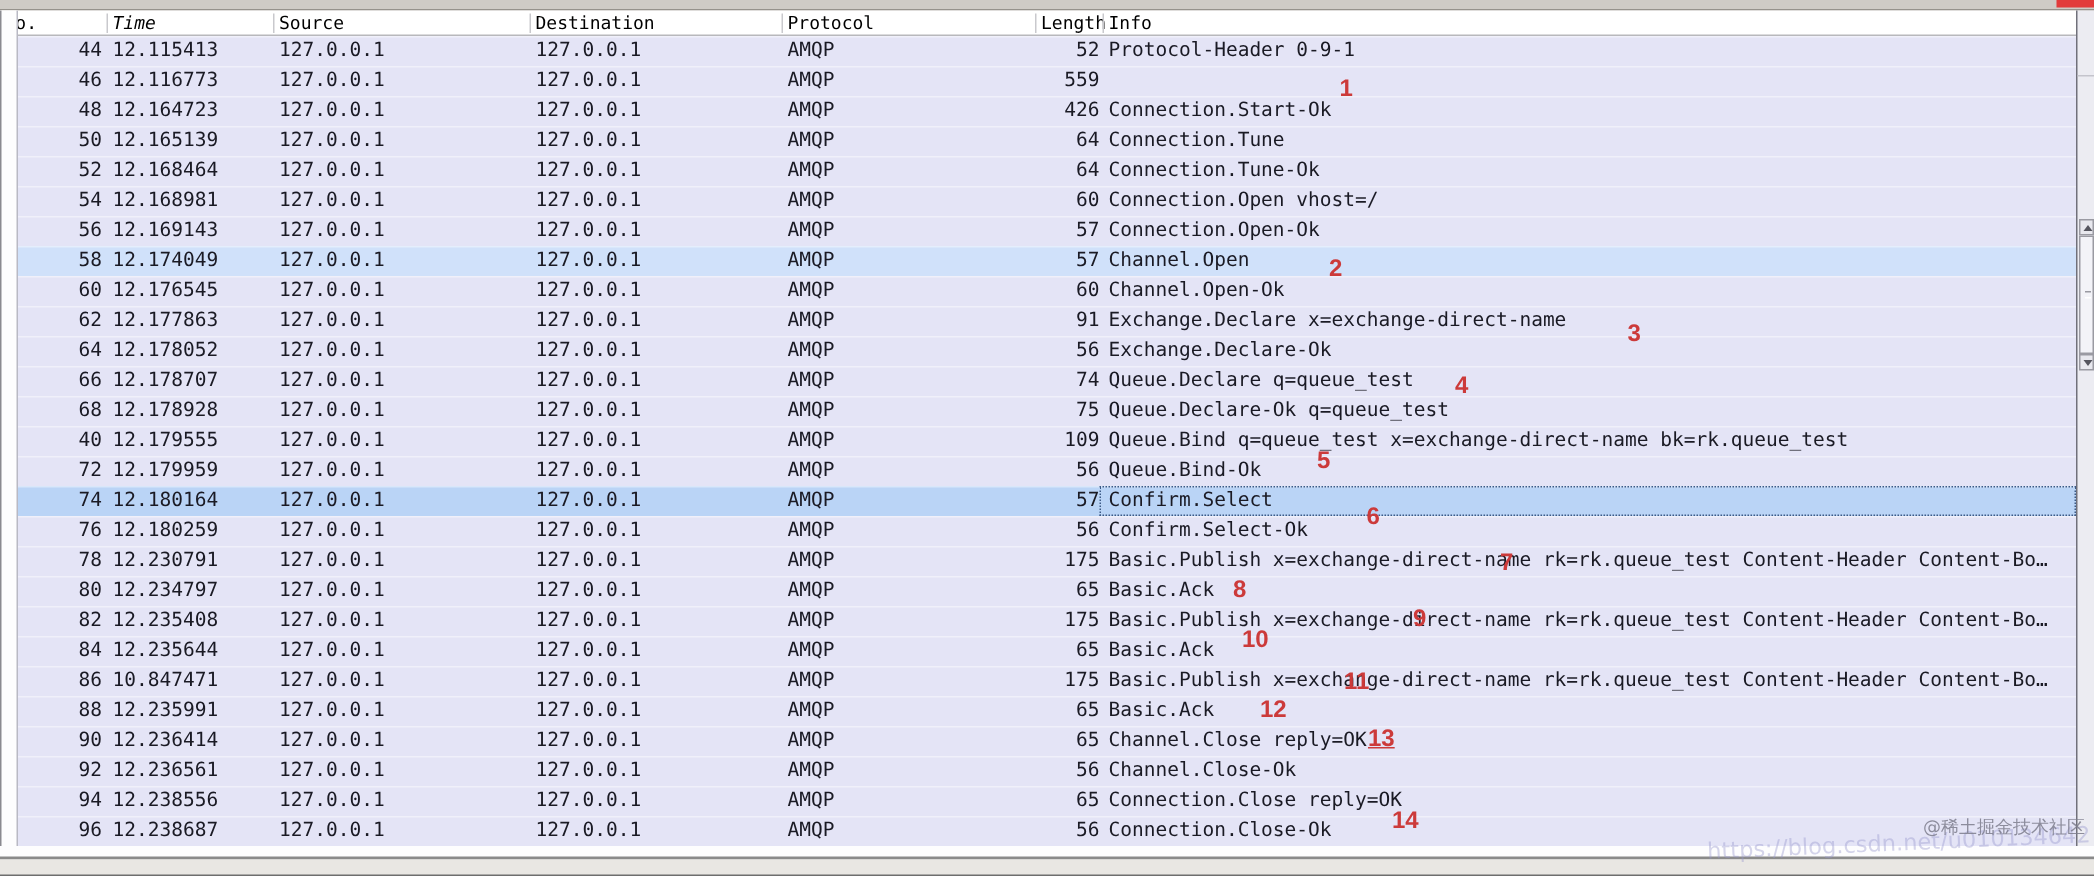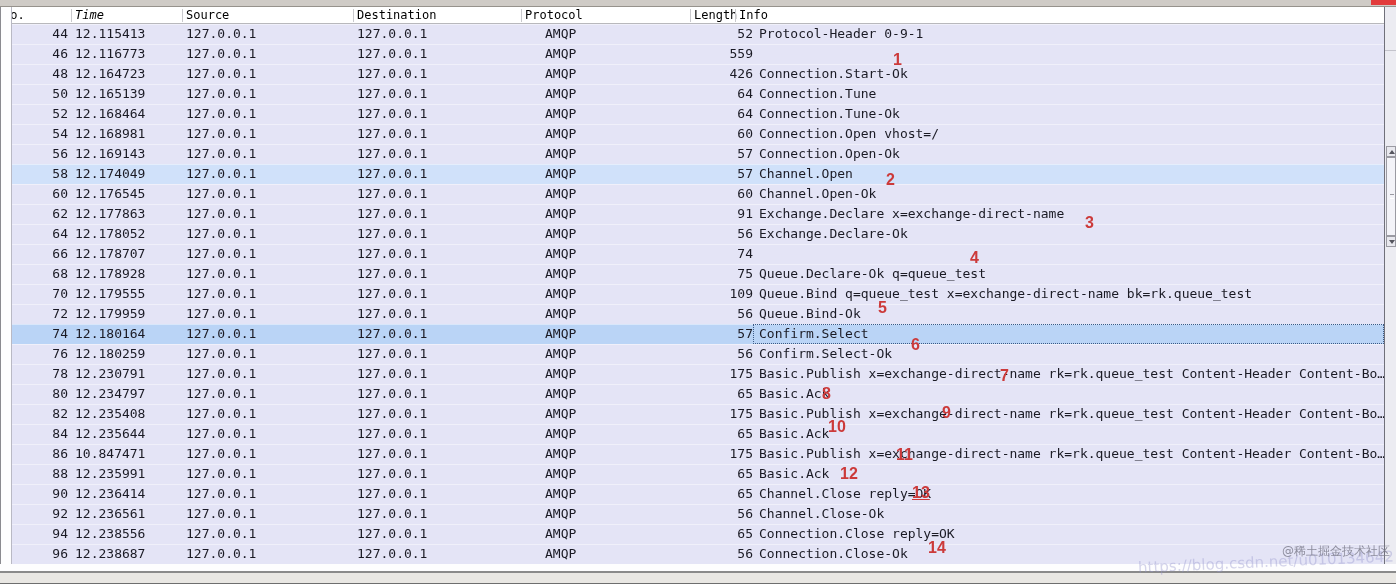--- a/index.html
+++ b/index.html
@@ -42,21 +42,21 @@
     box-shadow:inset 0 1px 0 rgba(255,255,255,0.45);
   }
   .row.highlighted{background:#d0e1fa;}
   .row.selected{background:#bad4f6;}
   .row.selected .info{outline:1px dotted #3c5a86;outline-offset:-1px;}
   .c{flex:none;white-space:pre;overflow:hidden;box-sizing:border-box;}
   .no{width:56px;text-align:right;}
   .time{width:114px;padding-left:7px;}
   .src{width:171px;padding-left:4px;}
   .dst{width:168px;padding-left:4px;}
-  .proto{width:167px;padding-left:4px;margin-left:20px;}
+  .proto{width:167px;padding-left:4px;}
   .len{width:45px;text-align:right;}
   .info{flex:1 1 auto;padding-left:6px;}
   
   .ann{
     position:absolute;
     font-family:"Liberation Sans","DejaVu Sans",sans-serif;
     font-size:16px;font-weight:bold;color:#cc3a3a;line-height:16px;
   }
   
   .vscroll{
@@ -224,32 +224,33 @@
     <span class="c len">56</span>
     <span class="c info">Exchange.Declare-Ok</span>
   </div>
       <div class="row">
     <span class="c no">66</span>
     <span class="c time">12.178707</span>
     <span class="c src">127.0.0.1</span>
     <span class="c dst">127.0.0.1</span>
     <span class="c proto">AMQP</span>
     <span class="c len">74</span>
+    <span class="c info">Queue.Declare q=queue_test</span>
   </div>
       <div class="row">
     <span class="c no">68</span>
     <span class="c time">12.178928</span>
     <span class="c src">127.0.0.1</span>
     <span class="c dst">127.0.0.1</span>
     <span class="c proto">AMQP</span>
     <span class="c len">75</span>
     <span class="c info">Queue.Declare-Ok q=queue_test</span>
   </div>
       <div class="row">
-    <span class="c no">70</span>
+    <span class="c no">40</span>
     <span class="c time">12.179555</span>
     <span class="c src">127.0.0.1</span>
     <span class="c dst">127.0.0.1</span>
     <span class="c proto">AMQP</span>
     <span class="c len">109</span>
     <span class="c info">Queue.Bind q=queue_test x=exchange-direct-name bk=rk.queue_test</span>
   </div>
       <div class="row">
     <span class="c no">72</span>
     <span class="c time">12.179959</span>

